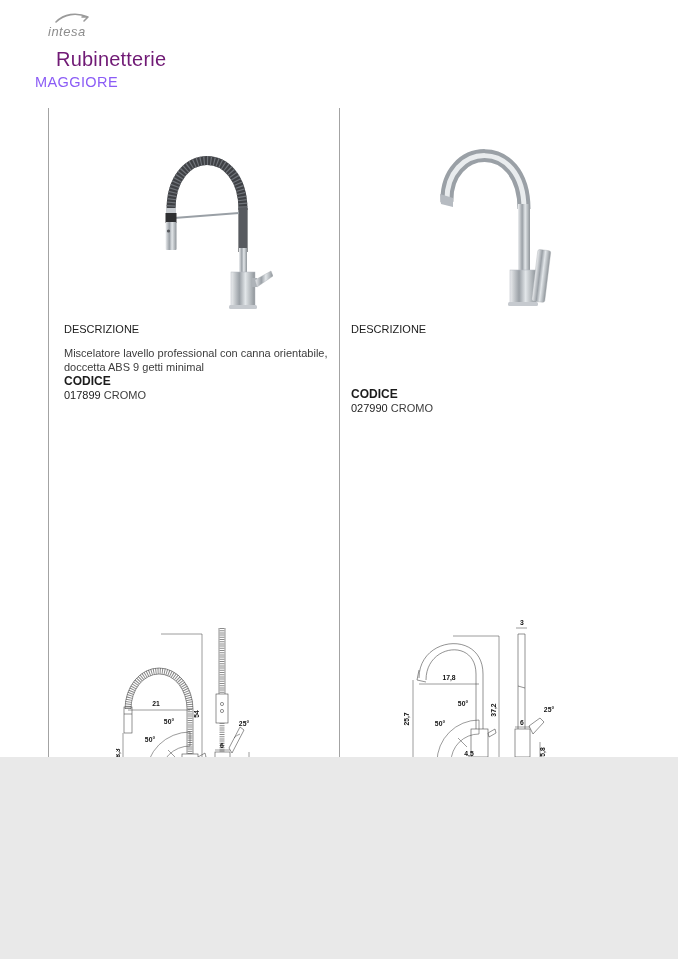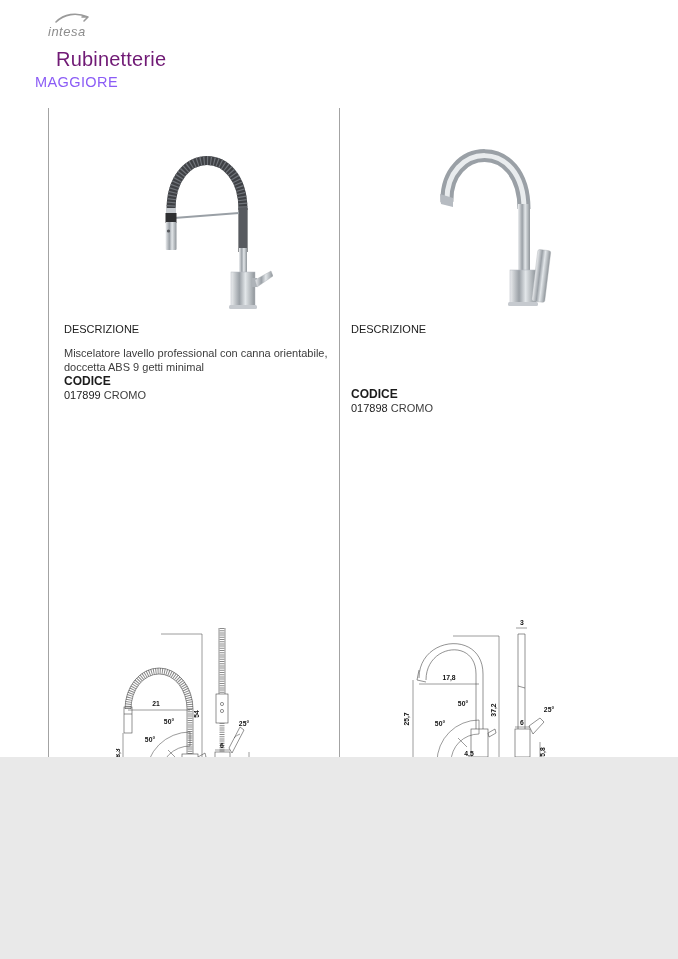--- a/index.html
+++ b/index.html
@@ -130,21 +130,21 @@
     <h3>CODICE</h3>
     <p><span class="code">017899</span>
        <span>CROMO</span></p>
   </div>
 
   <div class="textblock t2">
     <h3>DESCRIZIONE</h3>
   </div>
   <div class="codeblock c2">
     <h3>CODICE</h3>
-    <p><span class="code">017898</span>
+    <p><span class="code">027990</span>
        <span>CROMO</span></p>
   </div>
 
   <div class="techdraw d1">
     <svg width="155" height="228" viewBox="0 0 155 228">
 
       <g>
         <path d="M 12 95 A 31 38 0 0 1 74 95" fill="none" stroke="#8a8a8a" stroke-width="6" stroke-dasharray="1 1.2"></path>
         <path d="M 9 95 A 34 41 0 0 1 77 95" class="thin"></path>
         <path d="M 15 95 A 28 35 0 0 1 71 95" class="thin"></path>

